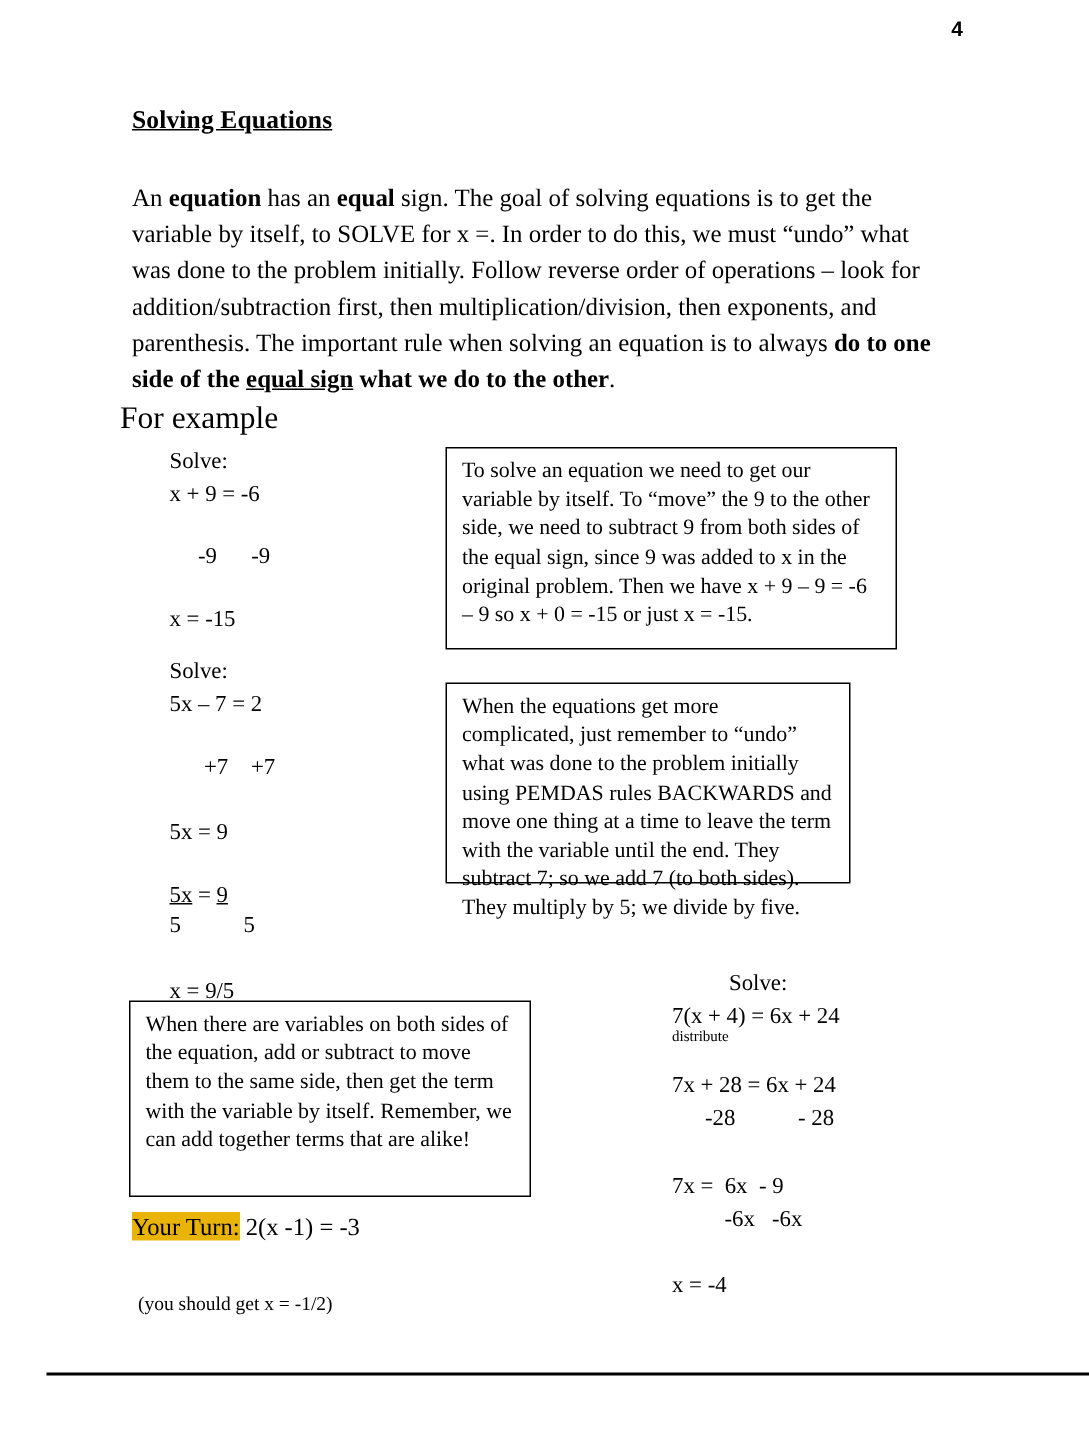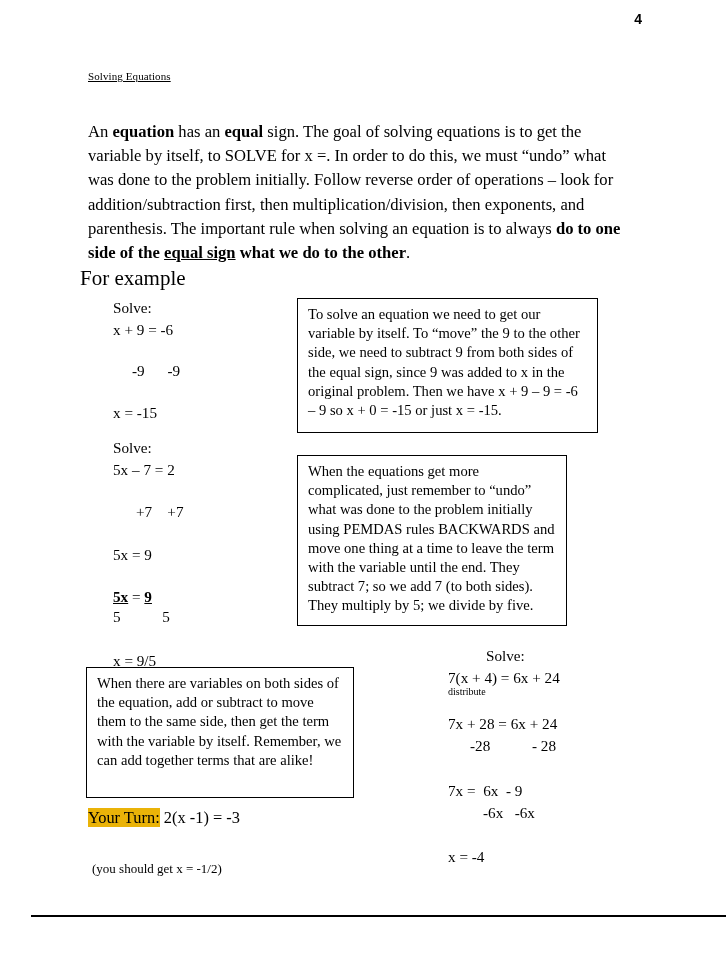--- a/index.html
+++ b/index.html
@@ -29,22 +29,22 @@
     font-weight: bold;
     font-size: 14px;
     line-height: 16px;
   }
 
   
   .heading {
     position: absolute;
     left: 88px;
     top: 70px;
-    font-size: 11px;
-    font-weight: normal;
+    font-size: 17px;
+    font-weight: bold;
     text-decoration: underline;
     letter-spacing: 0.1px;
     white-space: nowrap;
   }
 
   
   .intro {
     position: absolute;
     left: 88px;
     top: 120px;
@@ -91,21 +91,21 @@
   .frac-row {
     position: relative;
     height: 38px;
   }
   .frac-num {
     position: absolute;
     left: 0;
     top: 0;
     white-space: pre;
   }
-  .frac-num .u { text-decoration: underline; font-weight: bold; }
+  .frac-num .u { text-decoration: underline; }
   .frac-den {
     position: absolute;
     left: 0;
     top: 20px;
     white-space: pre;
   }
 
   
   #work-3 {
     position: absolute;
@@ -132,21 +132,21 @@
   .callout {
     position: absolute;
     border: 1px solid #000000;
     box-sizing: border-box;
     font-size: 14.6px;
     line-height: 19.2px;
     padding: 6px 9px 5px 10px;
     background: #ffffff;
   }
   #callout-1 { left: 297px; top: 298px; width: 301px; height: 135px; }
-  #callout-2 { left: 297px; top: 455px; width: 270px; height: 171px; }
+  #callout-2 { left: 297px; top: 455px; width: 270px; height: 134px; }
   #callout-3 { left: 86px; top: 667px; width: 268px; height: 131px; }
 
   
   .your-turn-row {
     position: absolute;
     left: 88px;
     top: 808px;
     font-size: 16.4px;
     line-height: 20px;
     white-space: pre;

